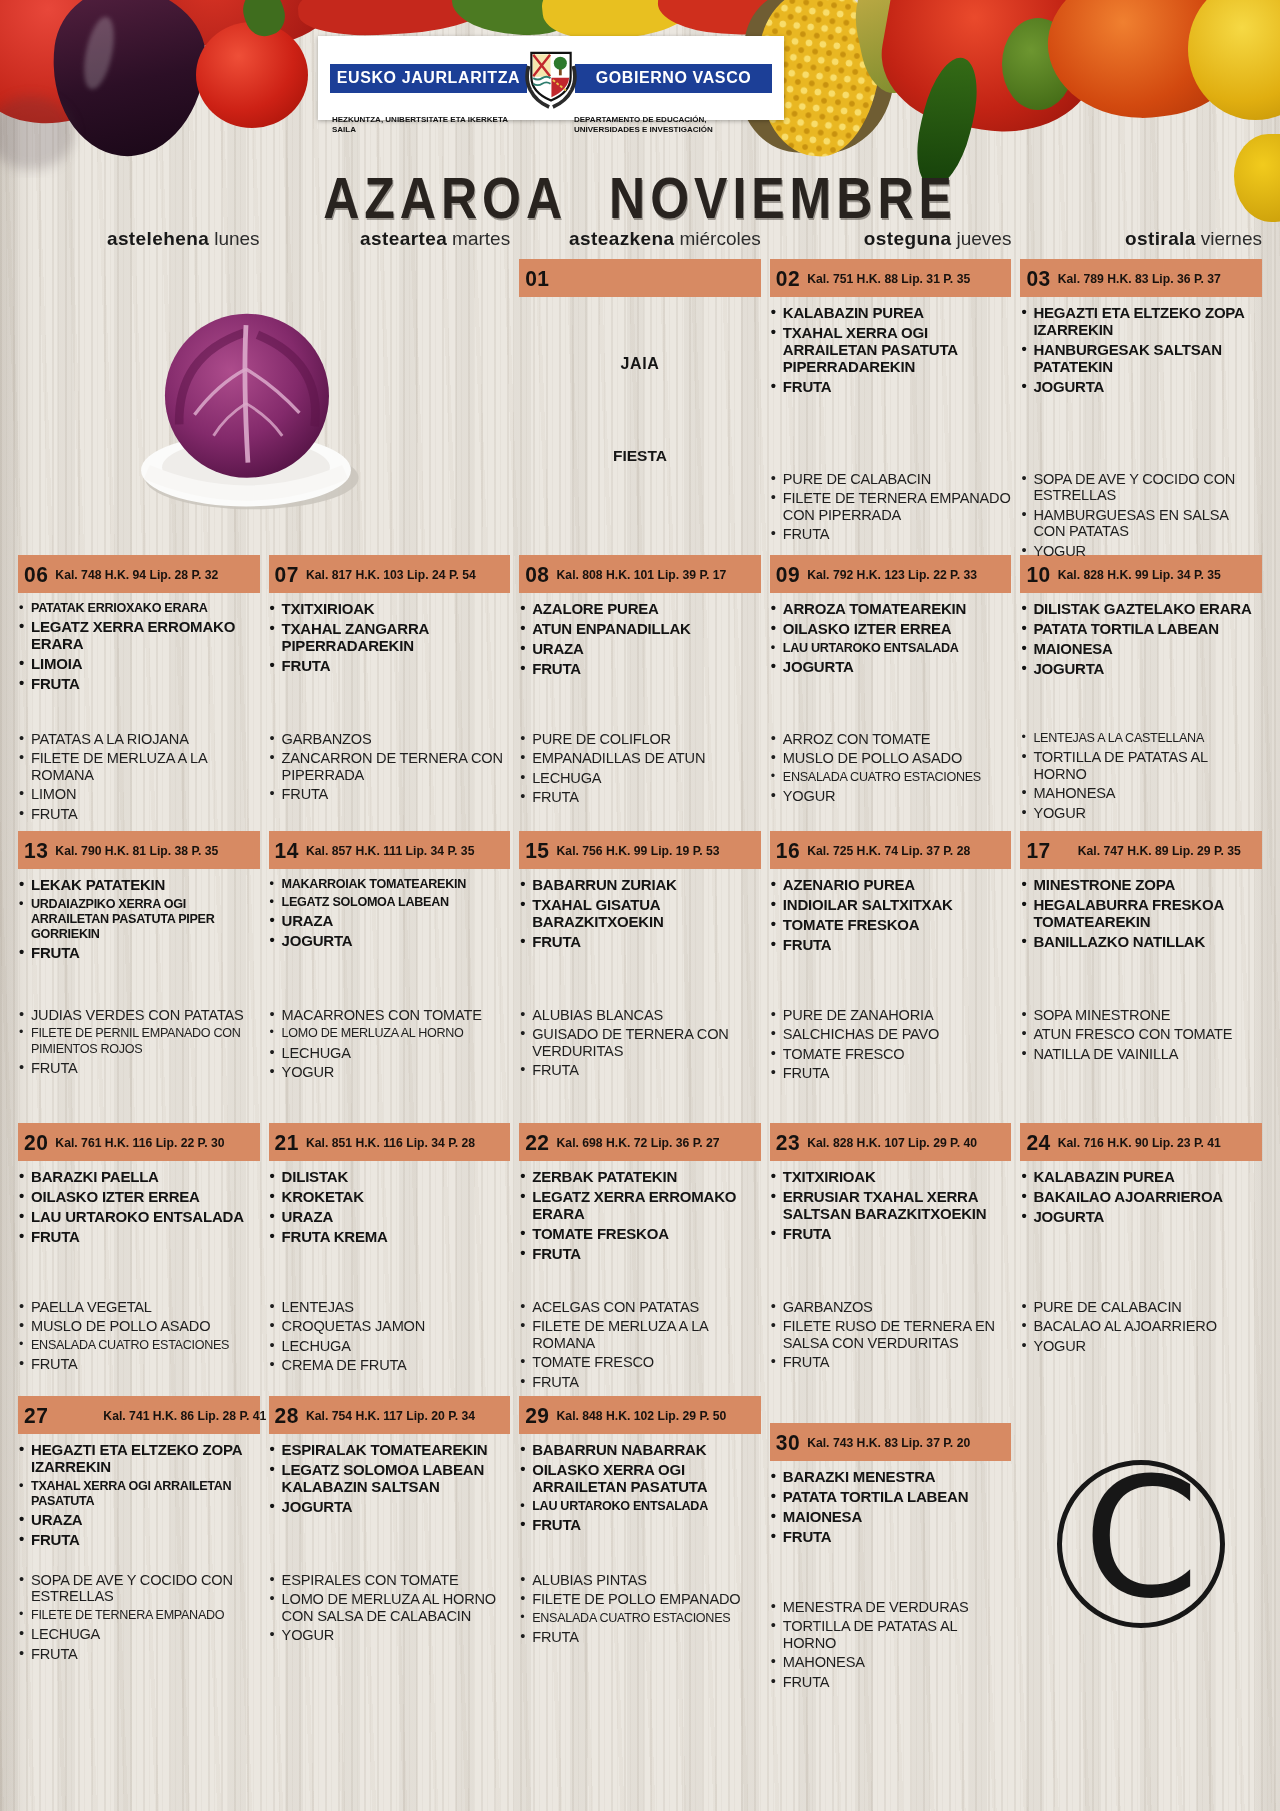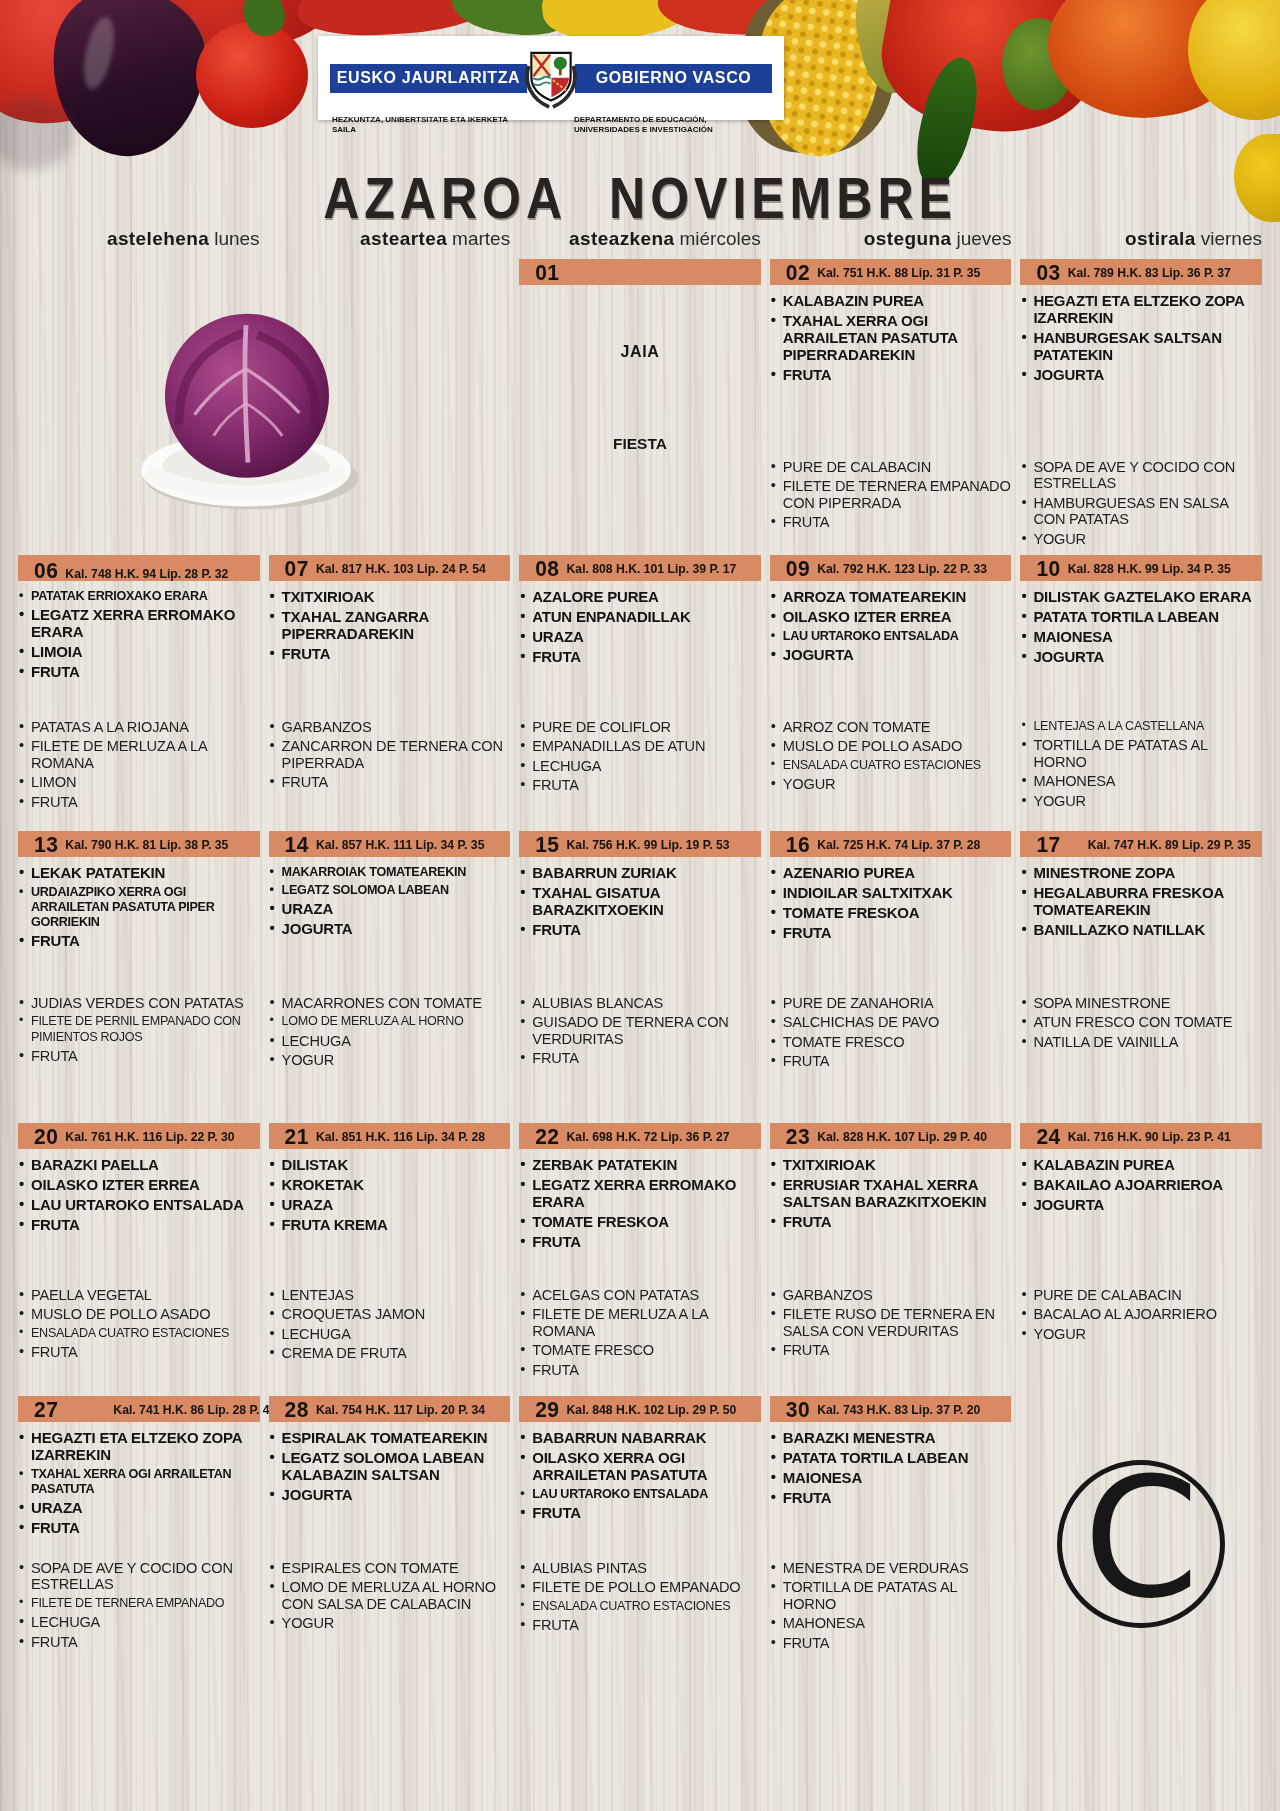--- a/index.html
+++ b/index.html
@@ -83,21 +83,21 @@
   
   .weekdays{display:grid;grid-template-columns:repeat(5,1fr);gap:0 9px;margin:4px 18px 0;}
   .wd{text-align:right;font-size:19px;white-space:nowrap;}
   .wd-eu{font-weight:800;color:#181818;letter-spacing:.4px;}
   .wd-es{font-weight:400;color:#2c2c2c;margin-left:5px;}
 
   
   .calendar{display:grid;grid-template-columns:repeat(5,1fr);gap:0 9px;margin:9px 18px 0;
     grid-template-rows:296px 276px 292px 273px 330px;}
   .cell{display:flex;flex-direction:column;min-width:0;}
-  .day-bar{height:26px;background:#d78a63;display:flex;align-items:center;padding:0 16px;flex:0 0 auto;}
+  .day-bar{height:38px;background:#d78a63;display:flex;align-items:center;padding:0 6px;flex:0 0 auto;}
   .day-num{font-size:21px;font-weight:800;color:#151210;line-height:1;letter-spacing:.5px;
     transform:scaleY(1.05);}
   .day-kcal{font-size:12.2px;font-weight:700;color:#18120e;white-space:nowrap;margin-left:7px;padding-top:2px;}
   ul.menu{list-style:none;margin:8px 0 0;padding:0;}
   .menu li{position:relative;padding-left:13px;margin-bottom:3px;font-size:15px;line-height:1.13;
     letter-spacing:-.2px;}
   .menu li::before{content:"\2022";position:absolute;left:1px;top:-1px;}
   .menu-eu li{font-weight:700;color:#131313;}
   .menu-es li{font-weight:400;color:#1e1e1e;font-size:14.6px;}
   .menu li.s{font-size:12.6px;letter-spacing:-.3px;line-height:1.2;}
@@ -241,21 +241,21 @@
           <li>HANBURGESAK SALTSAN PATATEKIN</li>
           <li>JOGURTA</li>
         </ul>
         <ul class="menu menu-es">
           <li>SOPA DE AVE Y COCIDO CON ESTRELLAS</li>
           <li>HAMBURGUESAS EN SALSA CON PATATAS</li>
           <li>YOGUR</li>
         </ul>
       </div>
       <div class="cell r2">
-        <div class="day-bar" style="background: rgb(215, 138, 99); align-items: flex-end;">
+        <div class="day-bar" style="background: rgb(215, 138, 99);">
           <span class="day-num">06</span>
           <span class="day-kcal">Kal. 748 H.K. 94 Lip. 28 P. 32</span>
         </div>
         <ul class="menu menu-eu">
           <li class="s">PATATAK ERRIOXAKO ERARA</li>
           <li>LEGATZ XERRA ERROMAKO ERARA</li>
           <li>LIMOIA</li>
           <li>FRUTA</li>
         </ul>
         <ul class="menu menu-es">
@@ -551,21 +551,21 @@
           <li>FRUTA</li>
         </ul>
         <ul class="menu menu-es">
           <li>ALUBIAS PINTAS</li>
           <li>FILETE DE POLLO EMPANADO</li>
           <li class="s">ENSALADA CUATRO ESTACIONES</li>
           <li>FRUTA</li>
         </ul>
       </div>
       <div class="cell r5">
-        <div class="day-bar" style="background: rgb(215, 138, 99);">
+        <div class="day-bar" style="background: rgb(215, 138, 99); margin-top: 27px;">
           <span class="day-num">30</span>
           <span class="day-kcal">Kal. 743 H.K. 83 Lip. 37 P. 20</span>
         </div>
         <ul class="menu menu-eu">
           <li>BARAZKI MENESTRA</li>
           <li>PATATA TORTILA LABEAN</li>
           <li>MAIONESA</li>
           <li>FRUTA</li>
         </ul>
         <ul class="menu menu-es">

